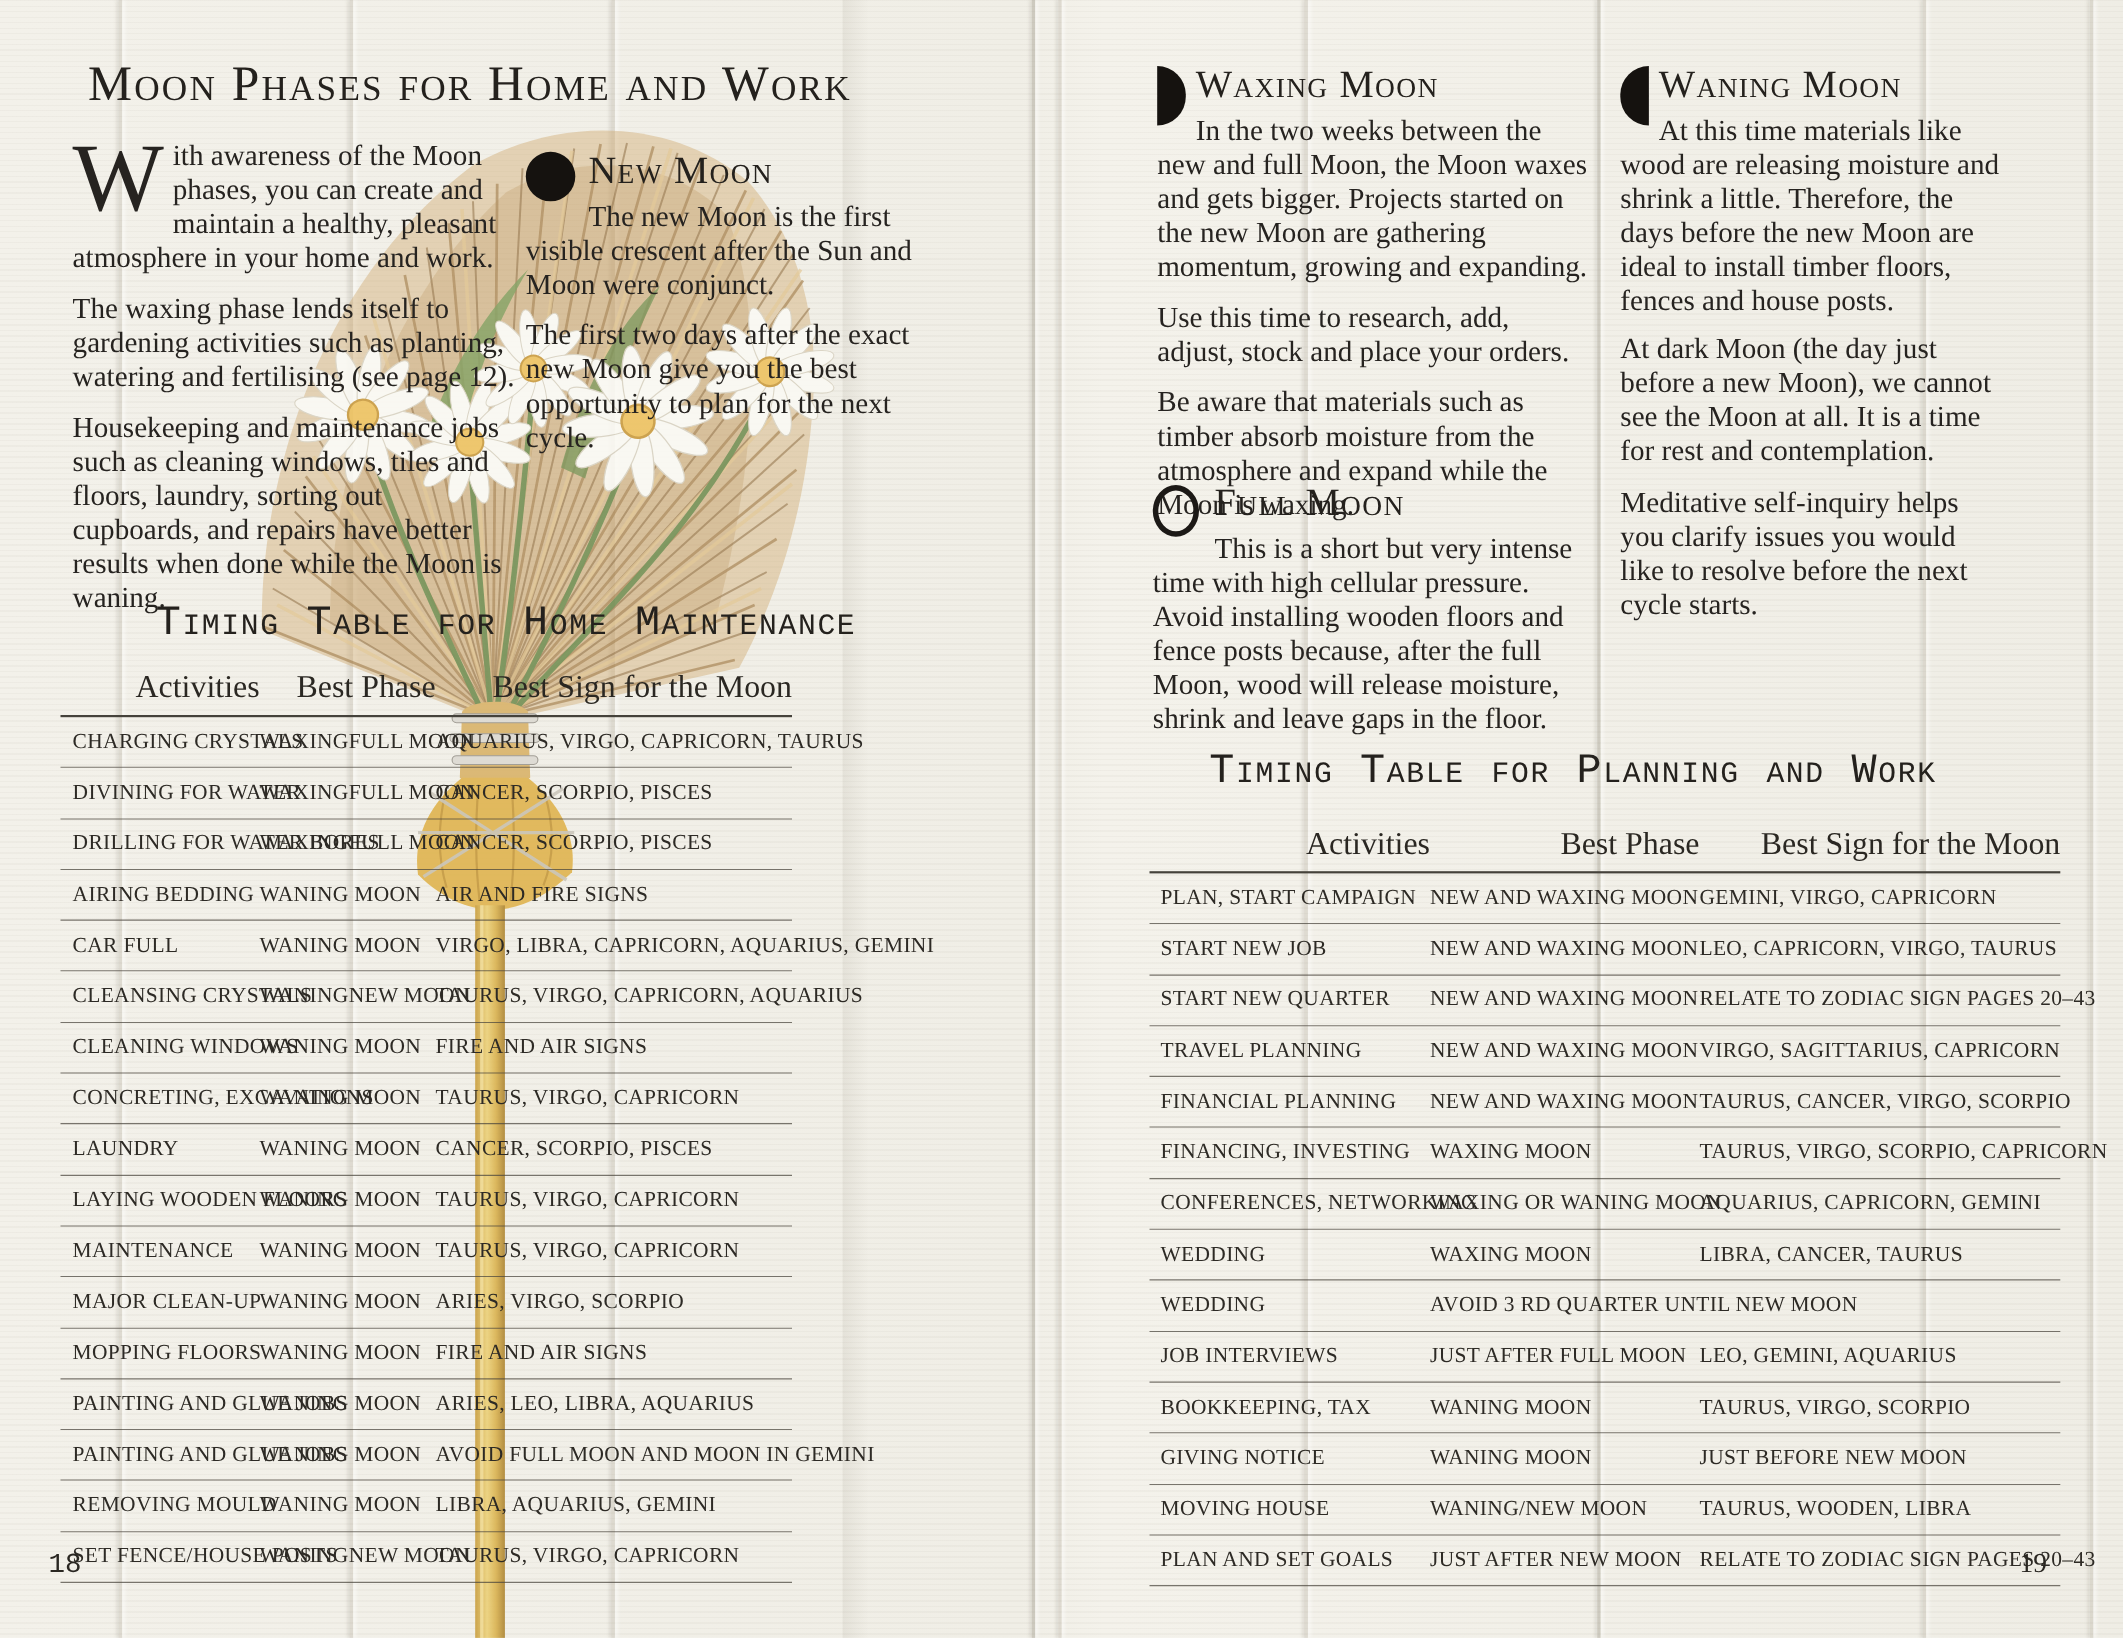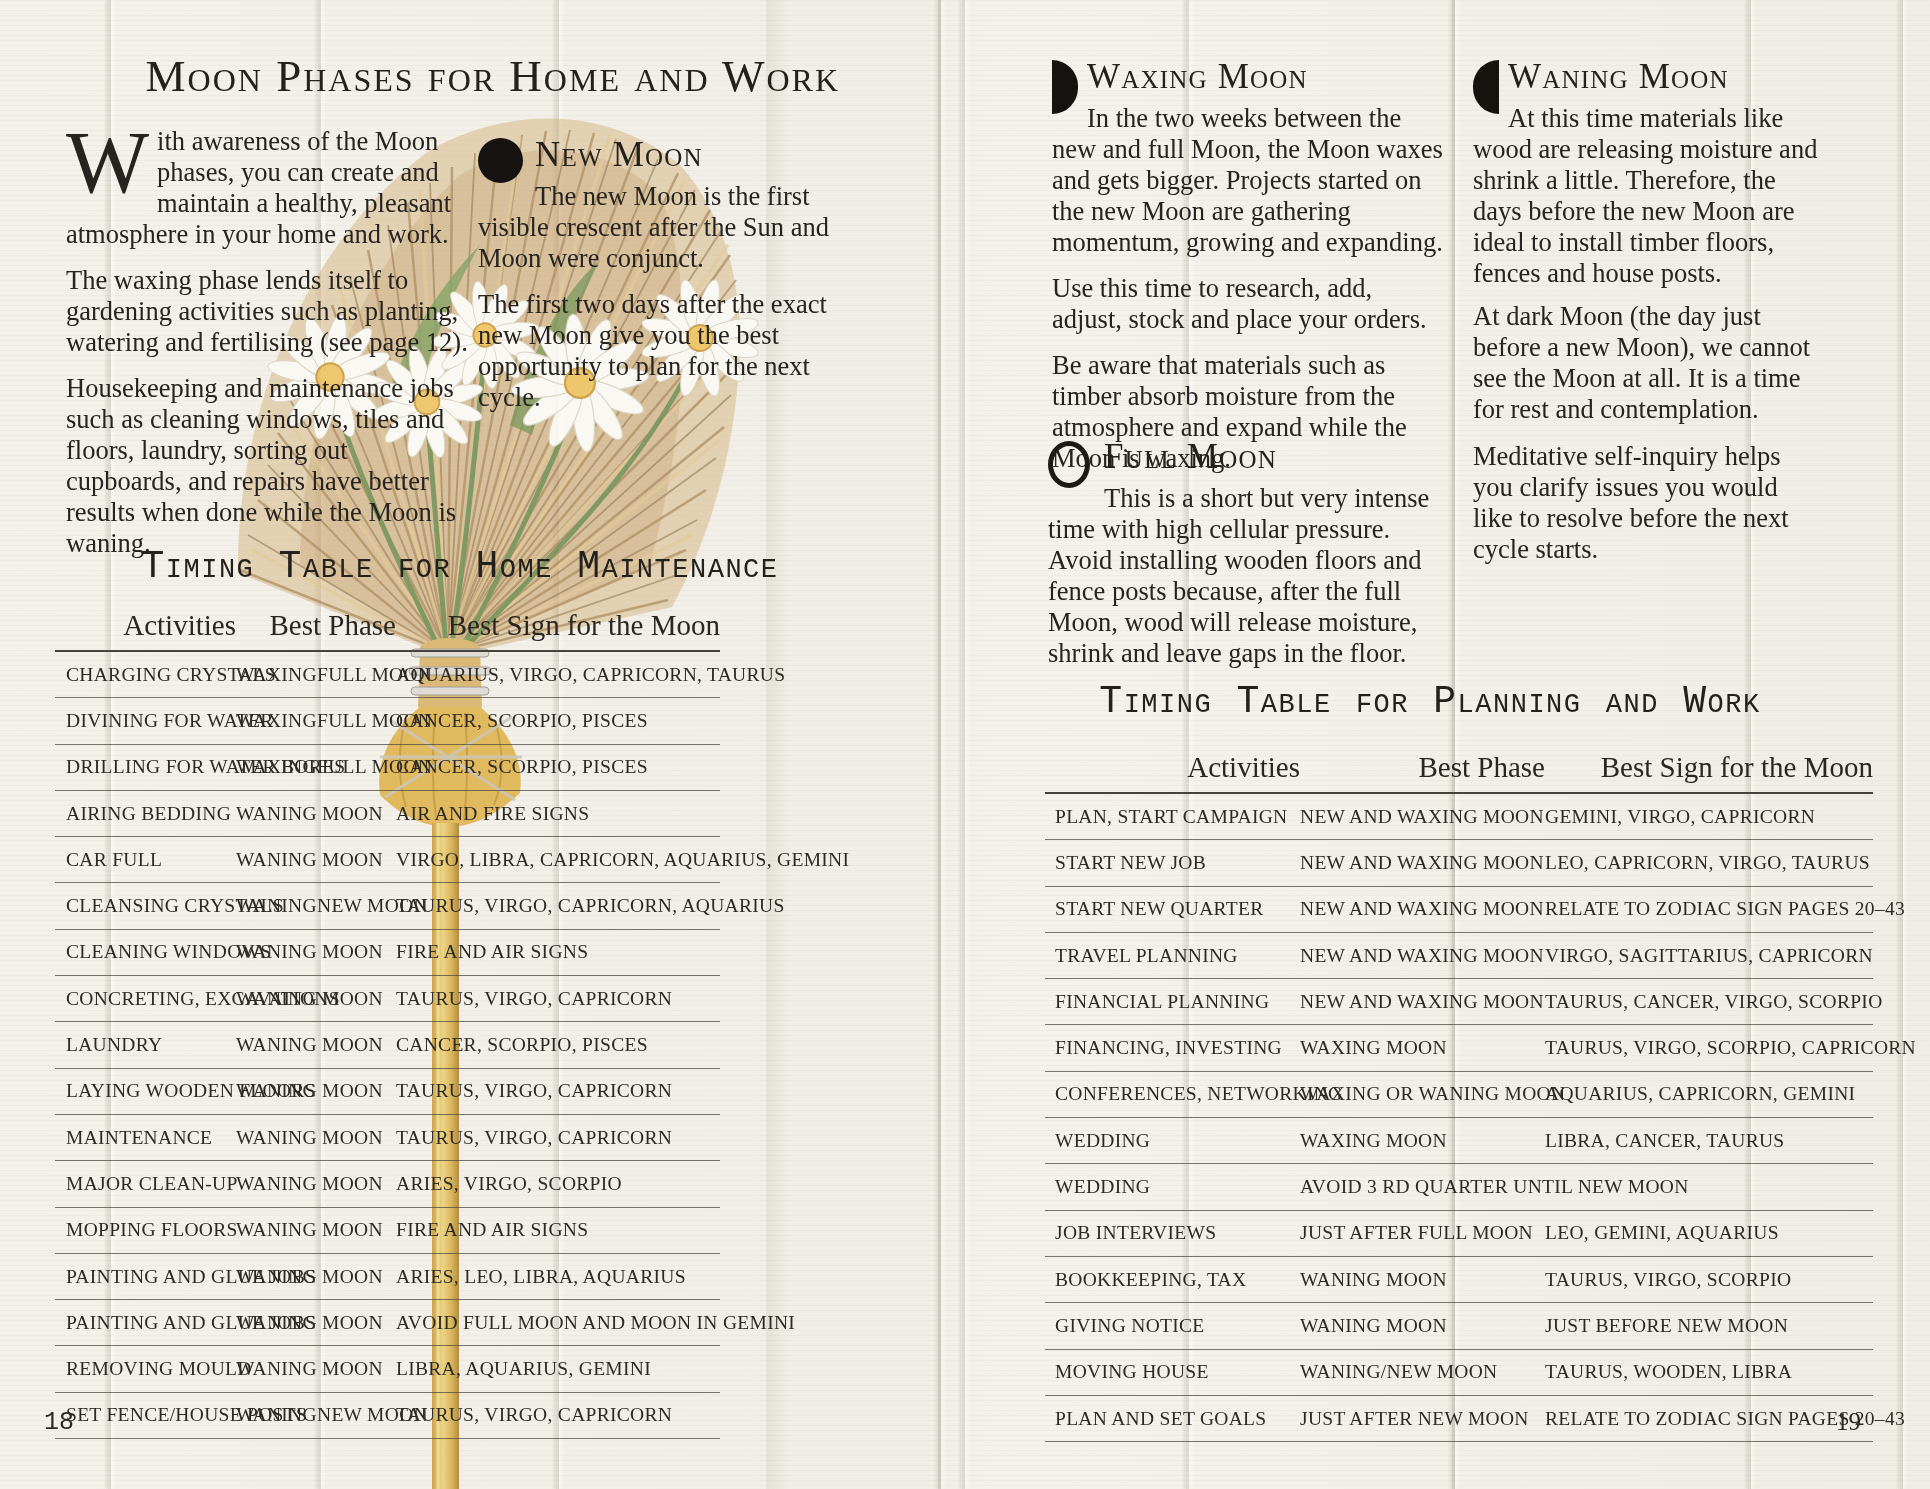--- a/index.html
+++ b/index.html
@@ -11,21 +11,21 @@
       linear-gradient(90deg,#f3f1ea 0%,#f0eee6 48%,#f4f2eb 52%,#efede5 100%);
     overflow:hidden;
     font-family:"Liberation Serif","DejaVu Serif",serif;
     color:#262320;
   }
   .plank{position:absolute;top:0;bottom:0;width:3px;background:rgba(148,141,125,.38);box-shadow:2px 0 4px rgba(255,255,255,.8),-2px 0 3px rgba(110,104,90,.18);}
   .plank.soft{background:rgba(148,141,125,.22);}
   .gutter{position:absolute;top:0;bottom:0;left:766px;width:40px;background:linear-gradient(90deg,rgba(120,112,95,.10),rgba(255,255,255,.0) 60%);}
   .broom{position:absolute;left:180px;top:95px;width:620px;height:1394px;opacity:.87;}
   .layer{position:absolute;inset:0;}
-  .page-title{position:absolute;text-align:right;font-variant:small-caps;font-size:45px;letter-spacing:2px;color:#24211d;}
+  .page-title{position:absolute;text-align:left;font-variant:small-caps;font-size:45px;letter-spacing:2px;color:#24211d;}
   .table-title{position:absolute;text-align:center;font-variant:small-caps;font-size:38px;letter-spacing:1.5px;color:#24211d;font-family:Liberation Mono, monospace;}
   .section{position:absolute;}
   .section-heading{font-variant:small-caps;font-size:35px;letter-spacing:1.2px;line-height:1.1;color:#24211d;margin:0 0 6px 0;}
   .icon-new-moon{float:left;width:45px;height:45px;background:#15120f;border-radius:50%;margin:2px 12px 12px 0;}
   .icon-waxing{float:left;width:26px;height:54px;background:#15120f;border-radius:0 27px 27px 0 / 0 50% 50% 0;margin:2px 9px 5px 0;}
   .icon-waning{float:left;width:26px;height:54px;background:#15120f;border-radius:27px 0 0 27px / 50% 0 0 50%;margin:2px 9px 5px 0;}
   .icon-full-moon{float:left;width:42px;height:47px;border:5px solid #1c1916;border-radius:50%;background:transparent;margin:3px 14px 10px 0;box-sizing:border-box;}
   .body-text p{font-size:26.5px;line-height:31px;margin:0 0 15px 0;}
   .dropcap{float:left;font-size:88px;line-height:66px;padding:4px 8px 0 0;font-style:normal;}
   .mtable{position:absolute;}

